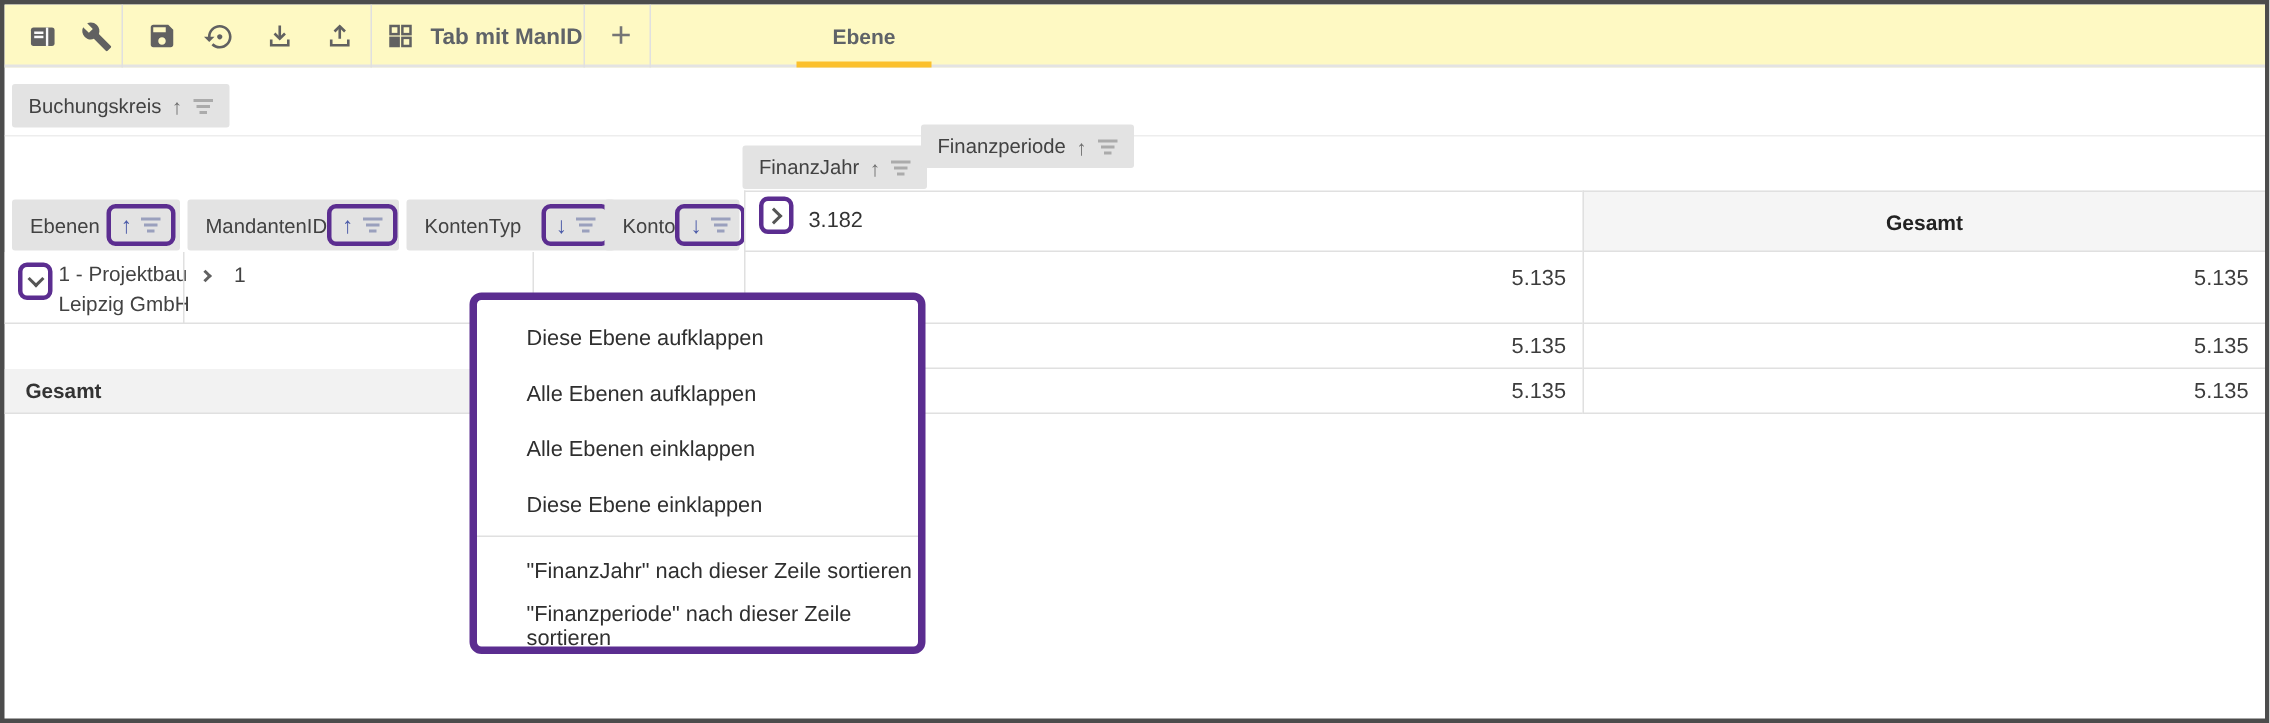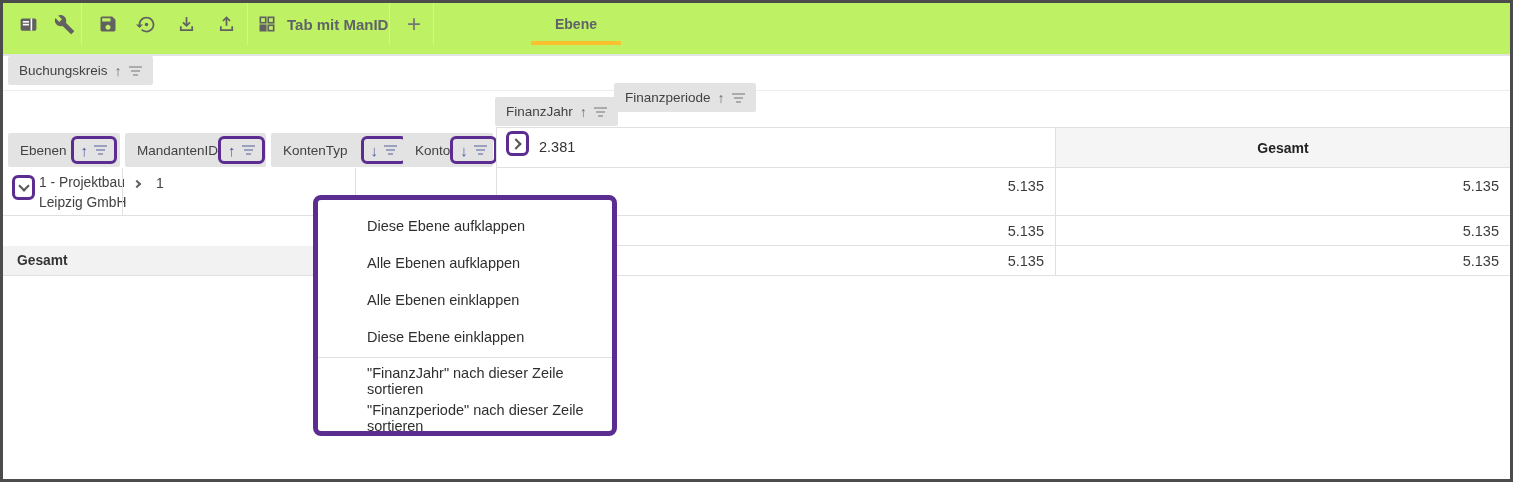--- a/index.html
+++ b/index.html
@@ -2,22 +2,22 @@
 <html><head>
 <meta charset="utf-8">
 <style>
   * { margin:0; padding:0; box-sizing:border-box; }
   html,body { background:#ffffff; }
   body { font-family:"Liberation Sans", sans-serif; }
   #frame { width:1513px; height:482px; background:#4c4c4c; padding:3px; }
   #app { position:relative; width:1507px; height:476px; background:#ffffff; overflow:hidden; }
 
   
-  .toolbar { position:absolute; left:0; top:0; width:1507px; height:53px;
-             background:#bef264; border-bottom:2px solid #e3e3e3; }
+  .toolbar { position:absolute; left:0; top:0; width:1507px; height:42px;
+             background:#fef9c3; border-bottom:2px solid #e3e3e3; }
   .tb-btn { position:absolute; top:2px; width:38px; height:38px; display:flex;
             align-items:center; justify-content:center; cursor:pointer; }
   .tb-sep { position:absolute; top:0; width:1px; height:42px; background:#e0e0e0; }
   .tb-tabbtn { position:absolute; top:2px; height:38px; display:flex; align-items:center;
                gap:10px; cursor:pointer; }
   .tb-tabbtn .lbl { font-size:15px; font-weight:700; color:#5f6368; }
   .plus { font-size:24px; color:#757575; font-weight:400; }
   .tab { position:absolute; top:0; height:42px; display:flex; align-items:center;
          justify-content:center; font-size:14px; font-weight:700; color:#5f6368; cursor:pointer; }
   .tab-underline { position:absolute; left:0; bottom:0; width:100%; height:4px; background:#fbc02d; }
@@ -63,21 +63,21 @@
 
   .rowlabel { position:absolute; font-size:13.8px; color:#424242; line-height:1.45; }
   .inner-divider { position:absolute; width:1px; background:#e0e0e0; }
   .hline { position:absolute; left:0; width:1507px; height:1px; background:#ededed; }
 
   
   .ctx-menu { position:absolute; left:310px; top:192px; width:304px; height:241px;
               background:#fff; border:5px solid #5b2d90; border-radius:8px; z-index:20;
               padding-top:7px; }
   .ctx-item { height:37px; display:flex; align-items:center; padding-left:33px;
-              font-size:14.5px; color:#2f2f2f; cursor:pointer;margin-left:16px; }
+              font-size:14.5px; color:#2f2f2f; cursor:pointer; }
   .ctx-div { height:1px; background:#e0e0e0; margin:2px 0 4px 0; }
 
   svg.tbi { display:block; }
 </style>
 </head>
 <body>
 
 <div id="frame">
 <div id="app">
 
@@ -227,21 +227,21 @@
             <i></i>
             <i></i>
           </span>
     </span>
   </div>
 
   <div class="cell hdr-cell vline" style="left:493px;top:124px;width:559px;height:41px">
     <div class="expander" style="left:9px;top:3px;position:absolute">
       <span class="chev right"></span>
     </div>
-    <span style="position:absolute;left:42px;top:11px;font-size:14.5px;color:#333">2.381</span>
+    <span style="position:absolute;left:42px;top:11px;font-size:14.5px;color:#333">3.182</span>
   </div>
   <div class="cell hdr-cell vline total-col gesamt-hdr" style="left:1052px;top:124px;width:455px;height:41px">
     <span>Gesamt</span>
   </div>
 
   <div class="cell" style="left:0;top:165px;width:493px;height:48px">
     <div class="expander" style="left:9px;top:7px;position:absolute">
       <span class="chev down"></span>
     </div>
     <div class="rowlabel" style="left:36px;top:5px;width:92px">1 - Projektbau Leipzig GmbH</div>

